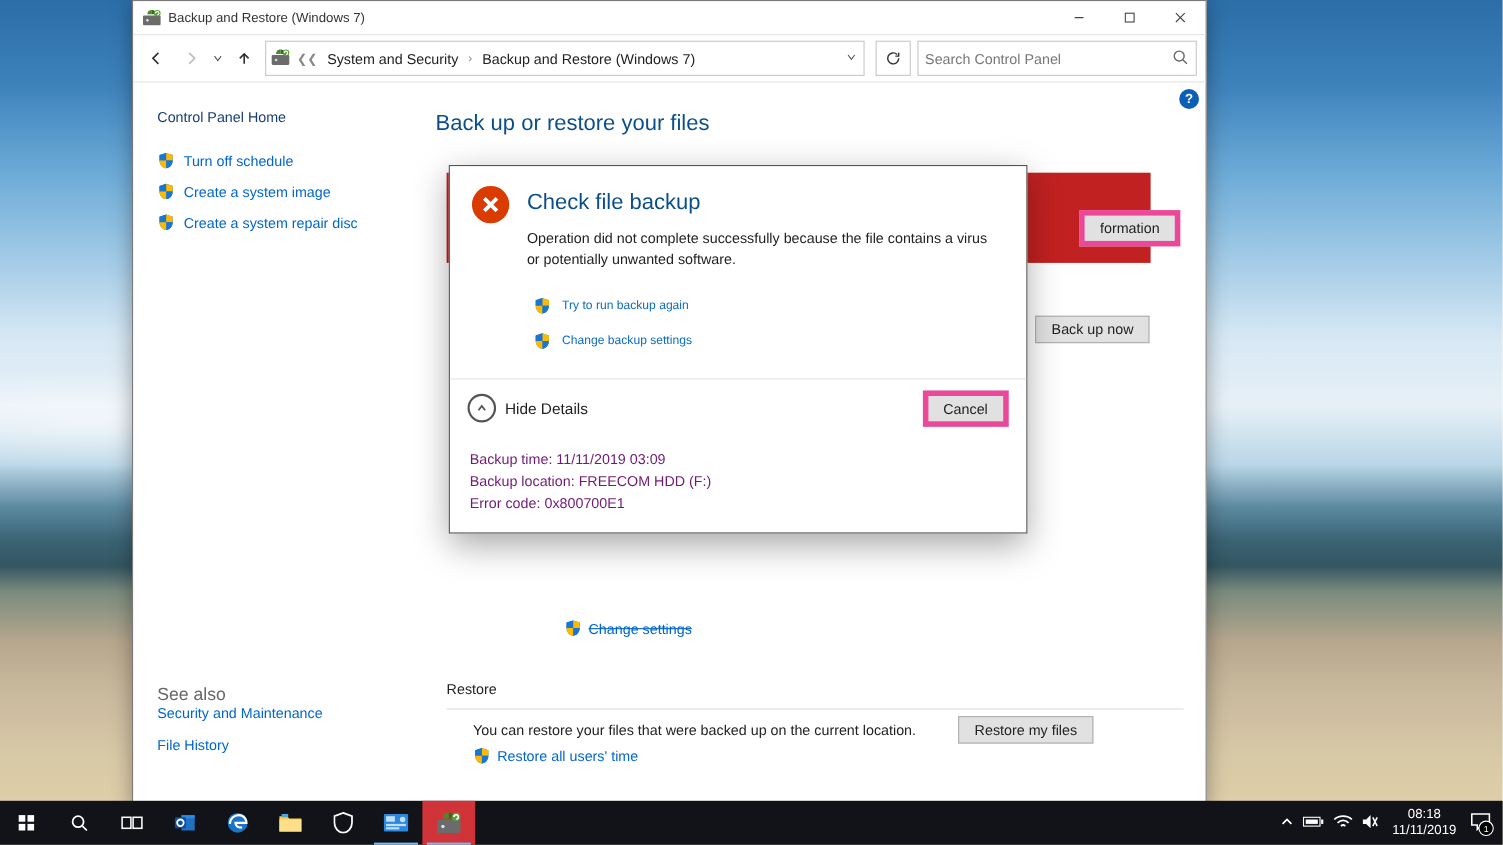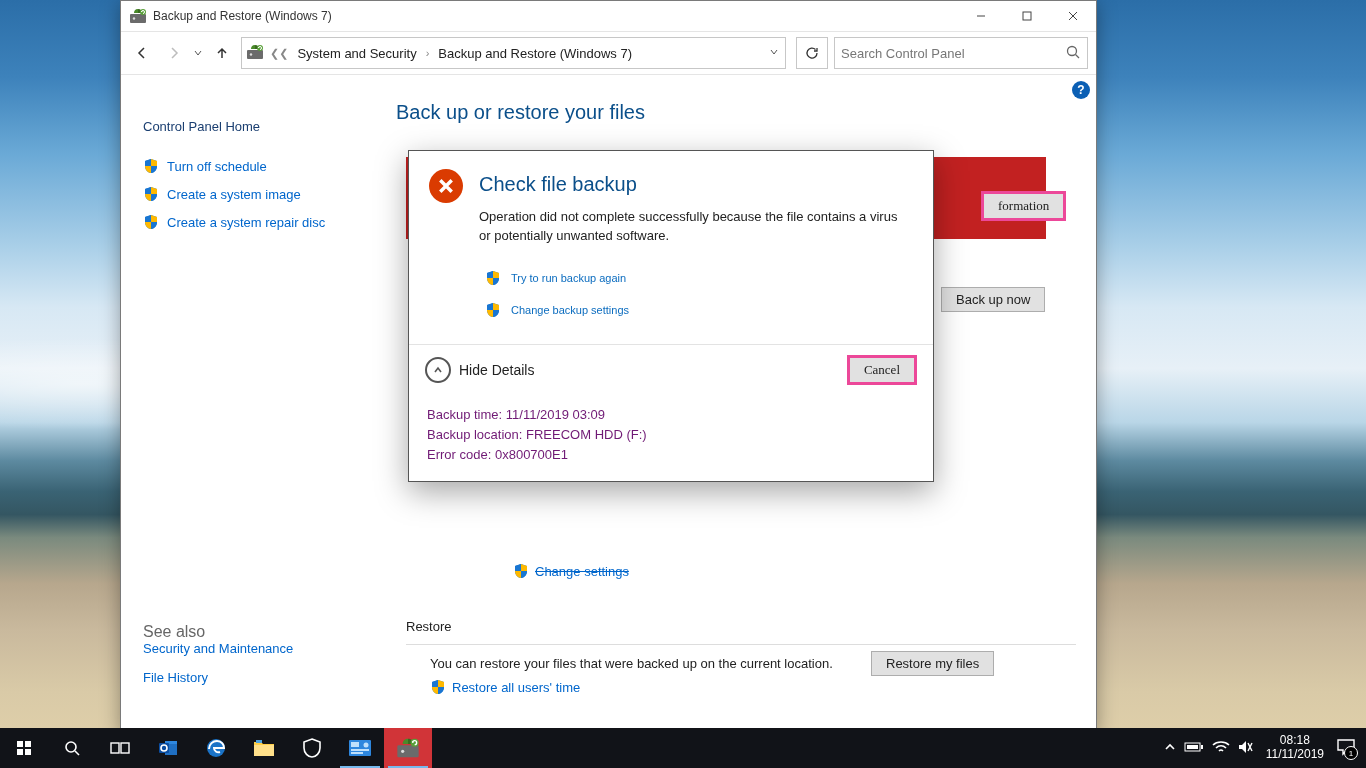--- a/index.html
+++ b/index.html
@@ -27,38 +27,38 @@
   .tinydrop{width:10px;height:26px;display:flex;align-items:center;justify-content:center;color:#555;}
   .addressbar{flex:1;height:30px;border:1px solid #c7c7c7;display:flex;align-items:center;padding:0 4px;gap:4px;font-size:13px;}
   .addressbar .crumb{color:#222;padding:0 3px;}
   .addressbar .sep{color:#888;font-size:11px;padding:0 2px;}
   .refresh{width:30px;height:30px;border:1px solid #c7c7c7;display:flex;align-items:center;justify-content:center;margin-left:4px;}
   .searchbox{width:240px;height:30px;border:1px solid #c7c7c7;display:flex;align-items:center;padding:0 6px;color:#777;position:relative;}
   .searchbox .mag{position:absolute;right:6px;top:6px;color:#666;}
 
   .body{position:absolute;top:74px;left:0;right:0;bottom:0;display:flex;}
   .sidebar{width:265px;padding:24px 0 0 22px;box-sizing:border-box;}
-  .cph{color:#1a3e70;font-size:13px;margin-bottom:24px;margin-top:20px;}
+  .cph{color:#1a3e70;font-size:13px;margin-bottom:24px;}
   .sideitem{display:flex;align-items:center;gap:8px;margin-bottom:12px;color:#0066cc;font-size:13px;}
   .sideitem .shield{flex:0 0 auto;}
   .seealso{position:absolute;bottom:32px;left:22px;}
   .seealso-h{color:#666;font-size:16px;}
   .seealso-l{color:#0066cc;font-size:13px;margin-bottom:14px;}
 
   .main{flex:1;padding:26px 20px 0 10px;position:relative;}
   .page-h{color:#0b4f8a;font-size:20px;font-weight:400;margin-bottom:24px;}
   .section-rule{height:1px;background:#ddd;margin-bottom:0;}
   .section-lbl{font-size:13px;color:#222;margin:6px 0 10px 0;}
 
   .restore-box{margin-left:24px;width:590px;}
   .restore-p{font-size:13px;color:#222;line-height:1.4;}
   .restore-link{color:#0066cc;font-size:13px;margin-top:6px;display:flex;align-items:center;gap:6px;}
 
   .btn{background:#e1e1e1;border:1px solid #adadad;padding:4px 14px;font-size:13px;color:#222;white-space:nowrap;}
-  .btn.bordered{border:3px solid #ec4899;font-family:Liberation Serif, serif;}
+  .btn.bordered{border:5px solid #ec4899;}
   .help-ico{position:absolute;right:6px;top:6px;width:18px;height:18px;border-radius:50%;background:#0b5fb4;color:#fff;font-size:12px;font-weight:bold;display:flex;align-items:center;justify-content:center;} 
 
   
   .redstripe{position:absolute;left:285px;top:156px;width:640px;height:82px;background:#c22121;}
   .b-under{position:absolute;left:288px;top:254px;color:#222;font-size:13px;}
 
   .info-btn{position:absolute;left:860px;top:190px;}
   .backupnow-btn{position:absolute;left:820px;top:286px;}
   .restorefiles-btn{position:absolute;left:750px;top:650px;}
 

